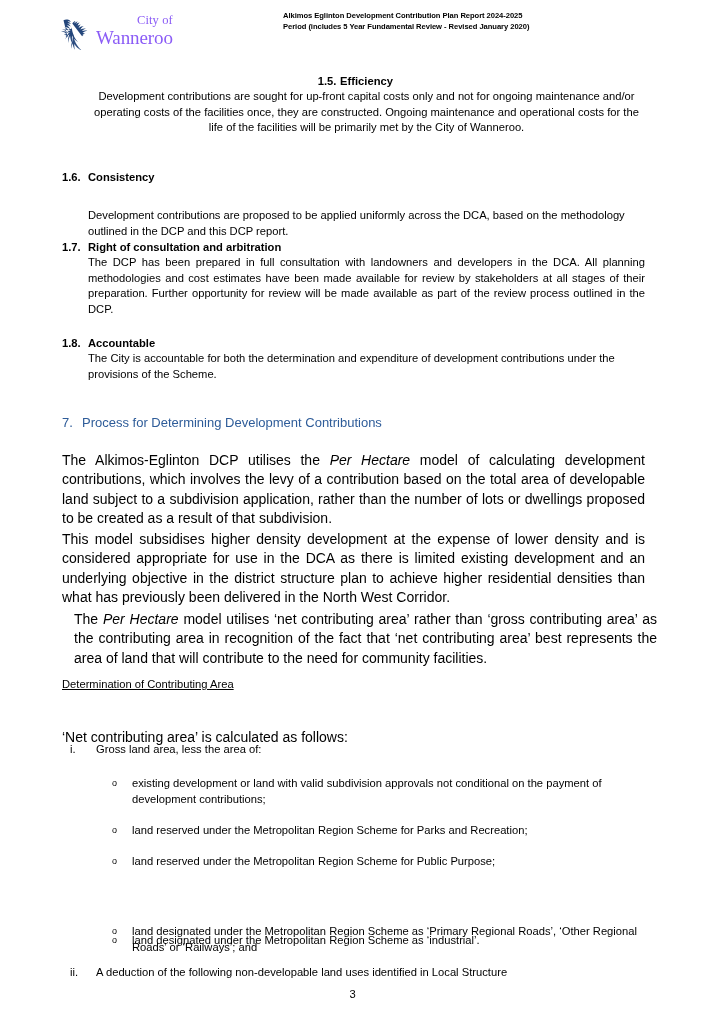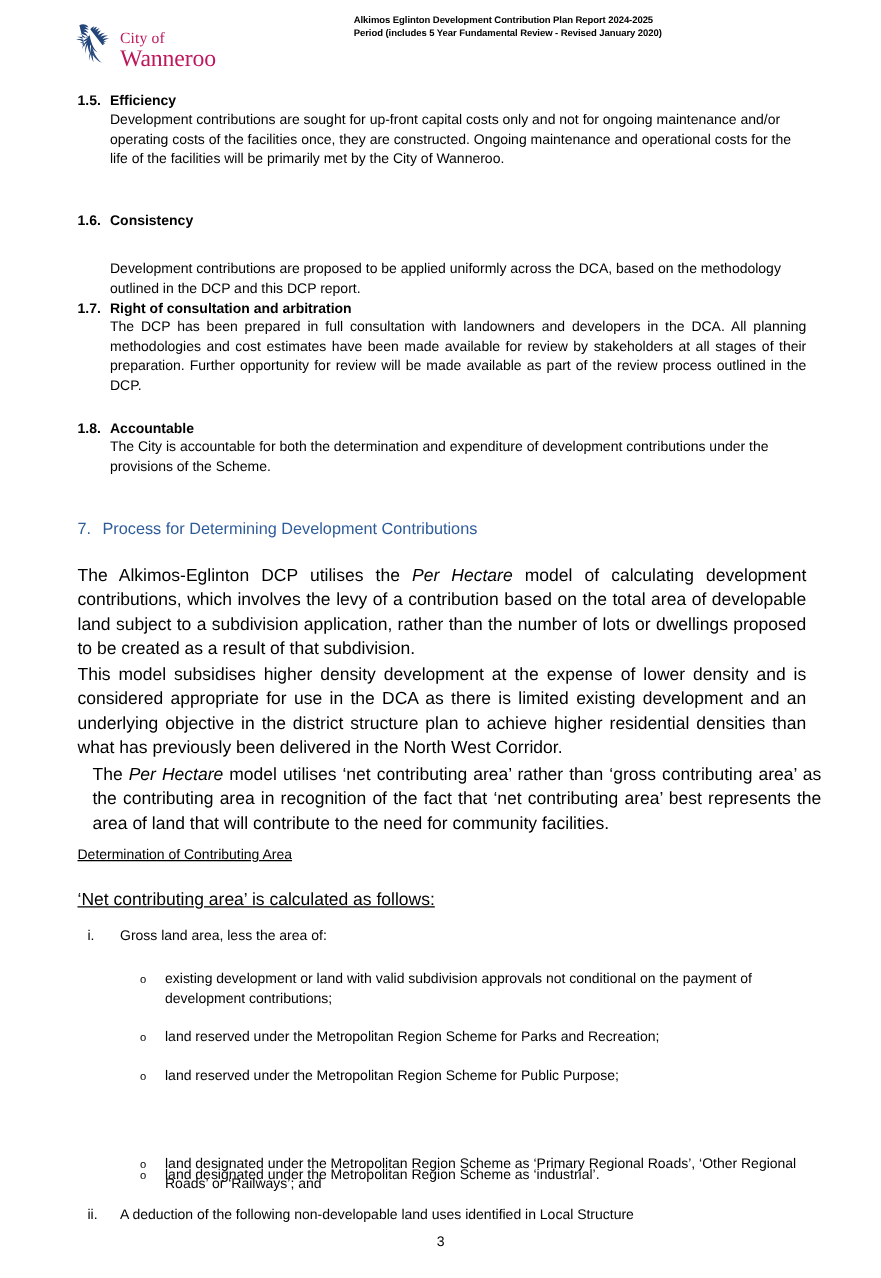--- a/index.html
+++ b/index.html
@@ -42,23 +42,24 @@
   .logo-mark {
     position: absolute;
     left: 0;
     top: 2px;
     width: 34px;
     height: 36px;
   }
   .logo-text {
     position: absolute;
     left: 36px;
-    top: 12px;
+    top: 2px;
     line-height: 1.0;
-    color: #be185d;
+    color: #8b5cf6;
+    text-align: right;
   }
   .logo-city {
     font-family: "Liberation Serif", serif;
     font-size: 12.5px;
     letter-spacing: 0.1px;
     display: block;
   }
   .logo-wanneroo {
     font-family: "Liberation Serif", serif;
     font-size: 19px;
@@ -224,21 +225,21 @@
     </div>
 
     <div class="header-title">
       <span class="ln">Alkimos Eglinton Development Contribution Plan Report 2024-2025</span>
       <span class="ln">Period (includes 5 Year Fundamental Review - Revised January 2020)</span>
     </div>
   </div>
 
   <div class="content">
 
-    <div class="sec" style="top:74px;">
+    <div class="sec" style="top:74px;text-align:center;">
       <p class="num-head">
         <span class="n">1.5.</span><span>Efficiency</span>
       </p>
       <p class="body-par">Development contributions are sought for up-front capital costs only and not for ongoing maintenance and/or operating costs of the facilities once, they are constructed. Ongoing maintenance and operational costs for the life of the facilities will be primarily met by the City of Wanneroo.</p>
     </div>
 
     <div class="sec" style="top:170px;">
       <p class="num-head">
         <span class="n">1.6.</span><span>Consistency</span>
       </p>
@@ -270,21 +271,21 @@
     <p class="par" style="top:530px;">This model subsidises higher density development at the expense of lower density and is considered appropriate for use in the DCA as there is limited existing development and an underlying objective in the district structure plan to achieve higher residential densities than what has previously been delivered in the North West Corridor.</p>
 
     <p class="par" style="top:610px;margin-left:12px;">
       <span>The </span><em class="it">Per Hectare</em><span> model utilises ‘net contributing area’ rather than ‘gross contributing area’ as the contributing area in recognition of the fact that ‘net contributing area’ best represents the area of land that will contribute to the need for community facilities.</span>
     </p>
 
     <p class="underline-head" style="top:677px;">
       <span>Determination of Contributing Area</span>
     </p>
 
-    <p class="par plain" style="top:710px;text-decoration:underline;">‘Net contributing area’ is calculated as follows:</p>
+    <p class="par plain" style="top:728px;">‘Net contributing area’ is calculated as follows:</p>
 
     <div class="roman-item" style="top:742px;">
       <span class="rn">i.</span><span class="rtxt">Gross land area, less the area of:</span>
     </div>
 
     <div class="bullet-item" style="top:776px;">
       <span class="bm">o</span><span class="btxt">existing development or land with valid subdivision approvals not conditional on the payment of development contributions;</span>
     </div>
 
     <div class="bullet-item" style="top:823px;">

